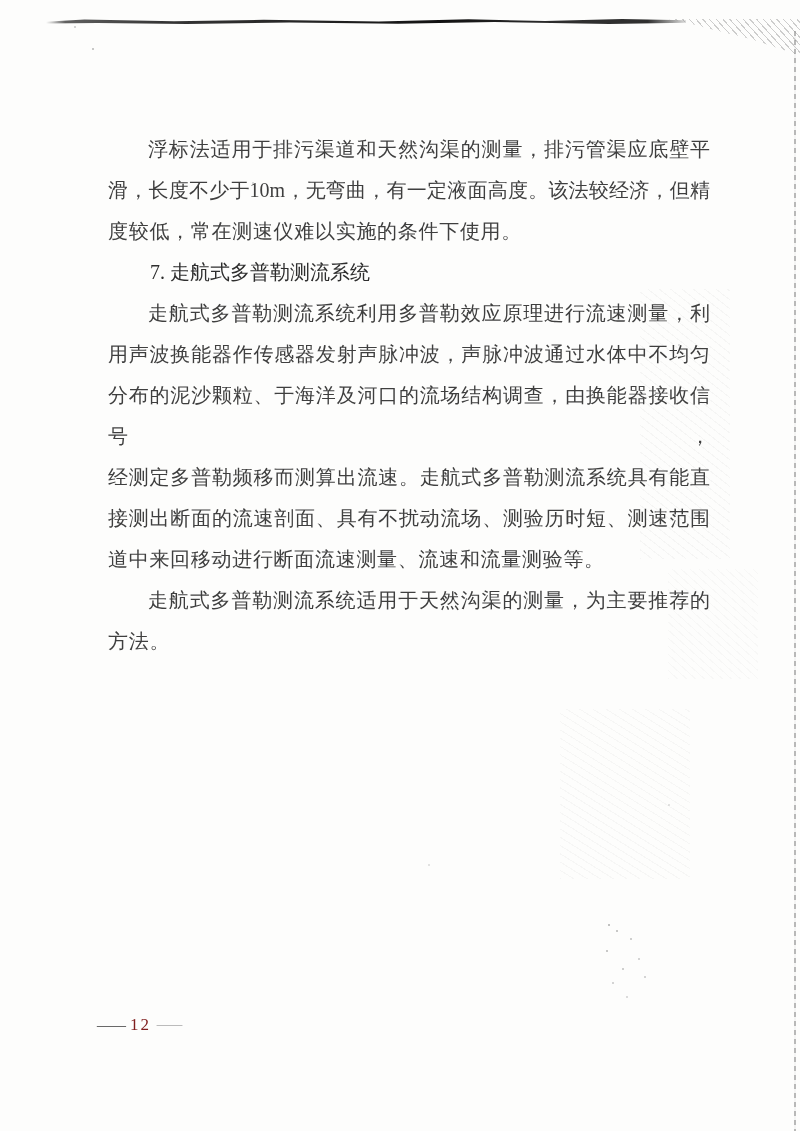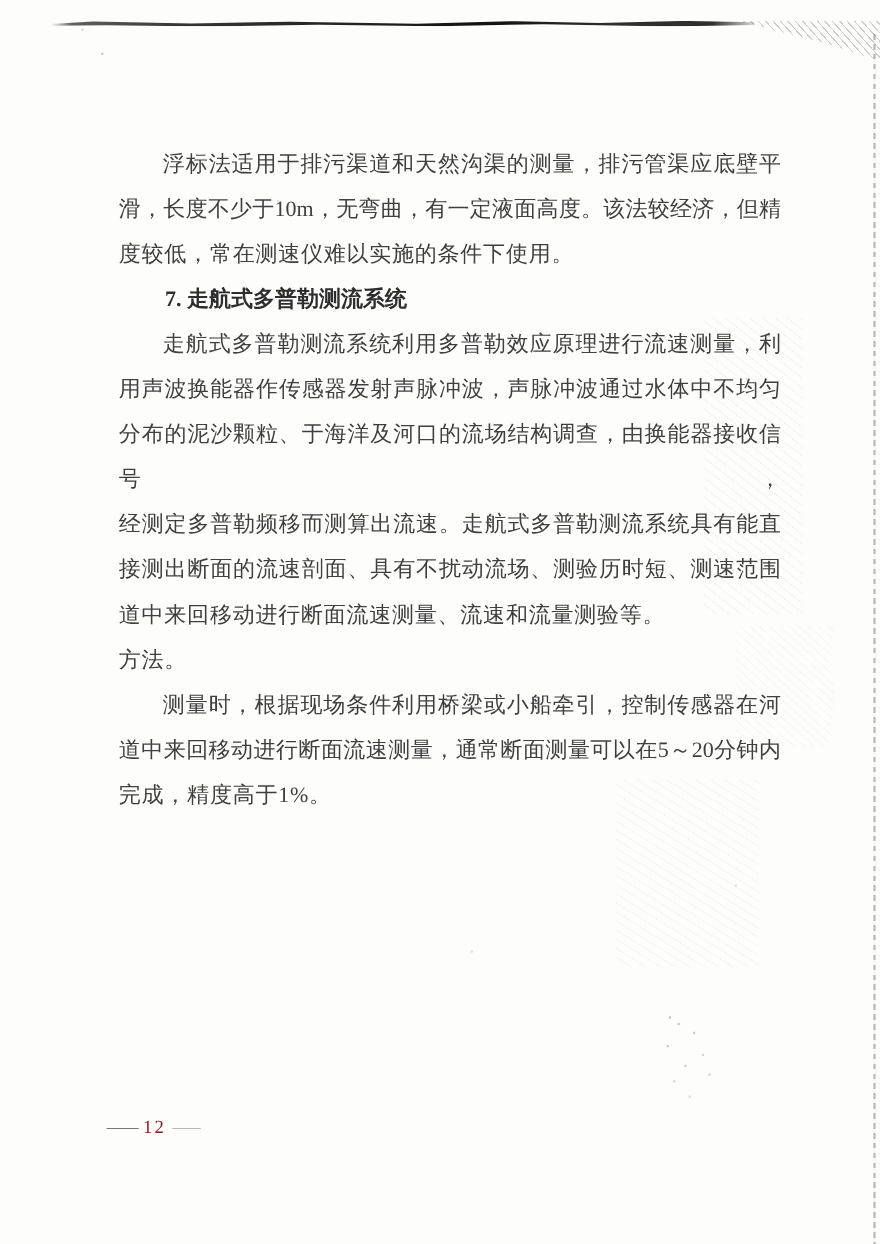--- a/index.html
+++ b/index.html
@@ -76,21 +76,21 @@
   .para { margin: 0; }
   .line {
     text-align: justify;
     text-align-last: justify;
     overflow: hidden;
     white-space: normal;
   }
   .line.last { text-align-last: left; letter-spacing: .7px; }
   .line.indent { text-indent: 2em; }
   .heading {
-    font-weight: 700; color: #2e2e2e; font-size: 20px;
+    font-weight: 400; color: #2e2e2e; font-size: 20px;
     margin: 0; line-height: 41px;
     text-align: left; text-align-last: left; text-indent: 2.1em;
   }
 
   
   .footer {
     position: absolute; left: 103px; top: 996px;
     display: flex; align-items: center; gap: 8px;
     font-size: 17px; color: #3a3a3a;
   }
@@ -124,28 +124,24 @@
     <div class="para">
       <div class="line indent">走航式多普勒测流系统利用多普勒效应原理进行流速测量，利</div>
       <div class="line">用声波换能器作传感器发射声脉冲波，声脉冲波通过水体中不均匀</div>
       <div class="line">分布的泥沙颗粒、于海洋及河口的流场结构调查，由换能器接收信号，</div>
       <div class="line">经测定多普勒频移而测算出流速。走航式多普勒测流系统具有能直</div>
       <div class="line">接测出断面的流速剖面、具有不扰动流场、测验历时短、测速范围</div>
       <div class="line last">道中来回移动进行断面流速测量、流速和流量测验等。</div>
     </div>
 
     <div class="para">
+      <div class="line indent">走航式多普勒测流系统适用于天然沟渠的测量，为主要推荐的</div>
       <div class="line last">方法。</div>
     </div>
 
-    <div class="para">
-      <div class="line indent">测量时，根据现场条件利用桥梁或小船牵引，控制传感器在河</div>
-      <div class="line">道中来回移动进行断面流速测量，通常断面测量可以在5～20分钟内</div>
-      <div class="line last">完成，精度高于1%。</div>
-    </div>
 
   </main>
 
   <div class="footer">
     <span class="dash">—</span>
     <span class="page-num">12</span>
     <span class="dash dash-right">—</span>
   </div>
 
 </div>

